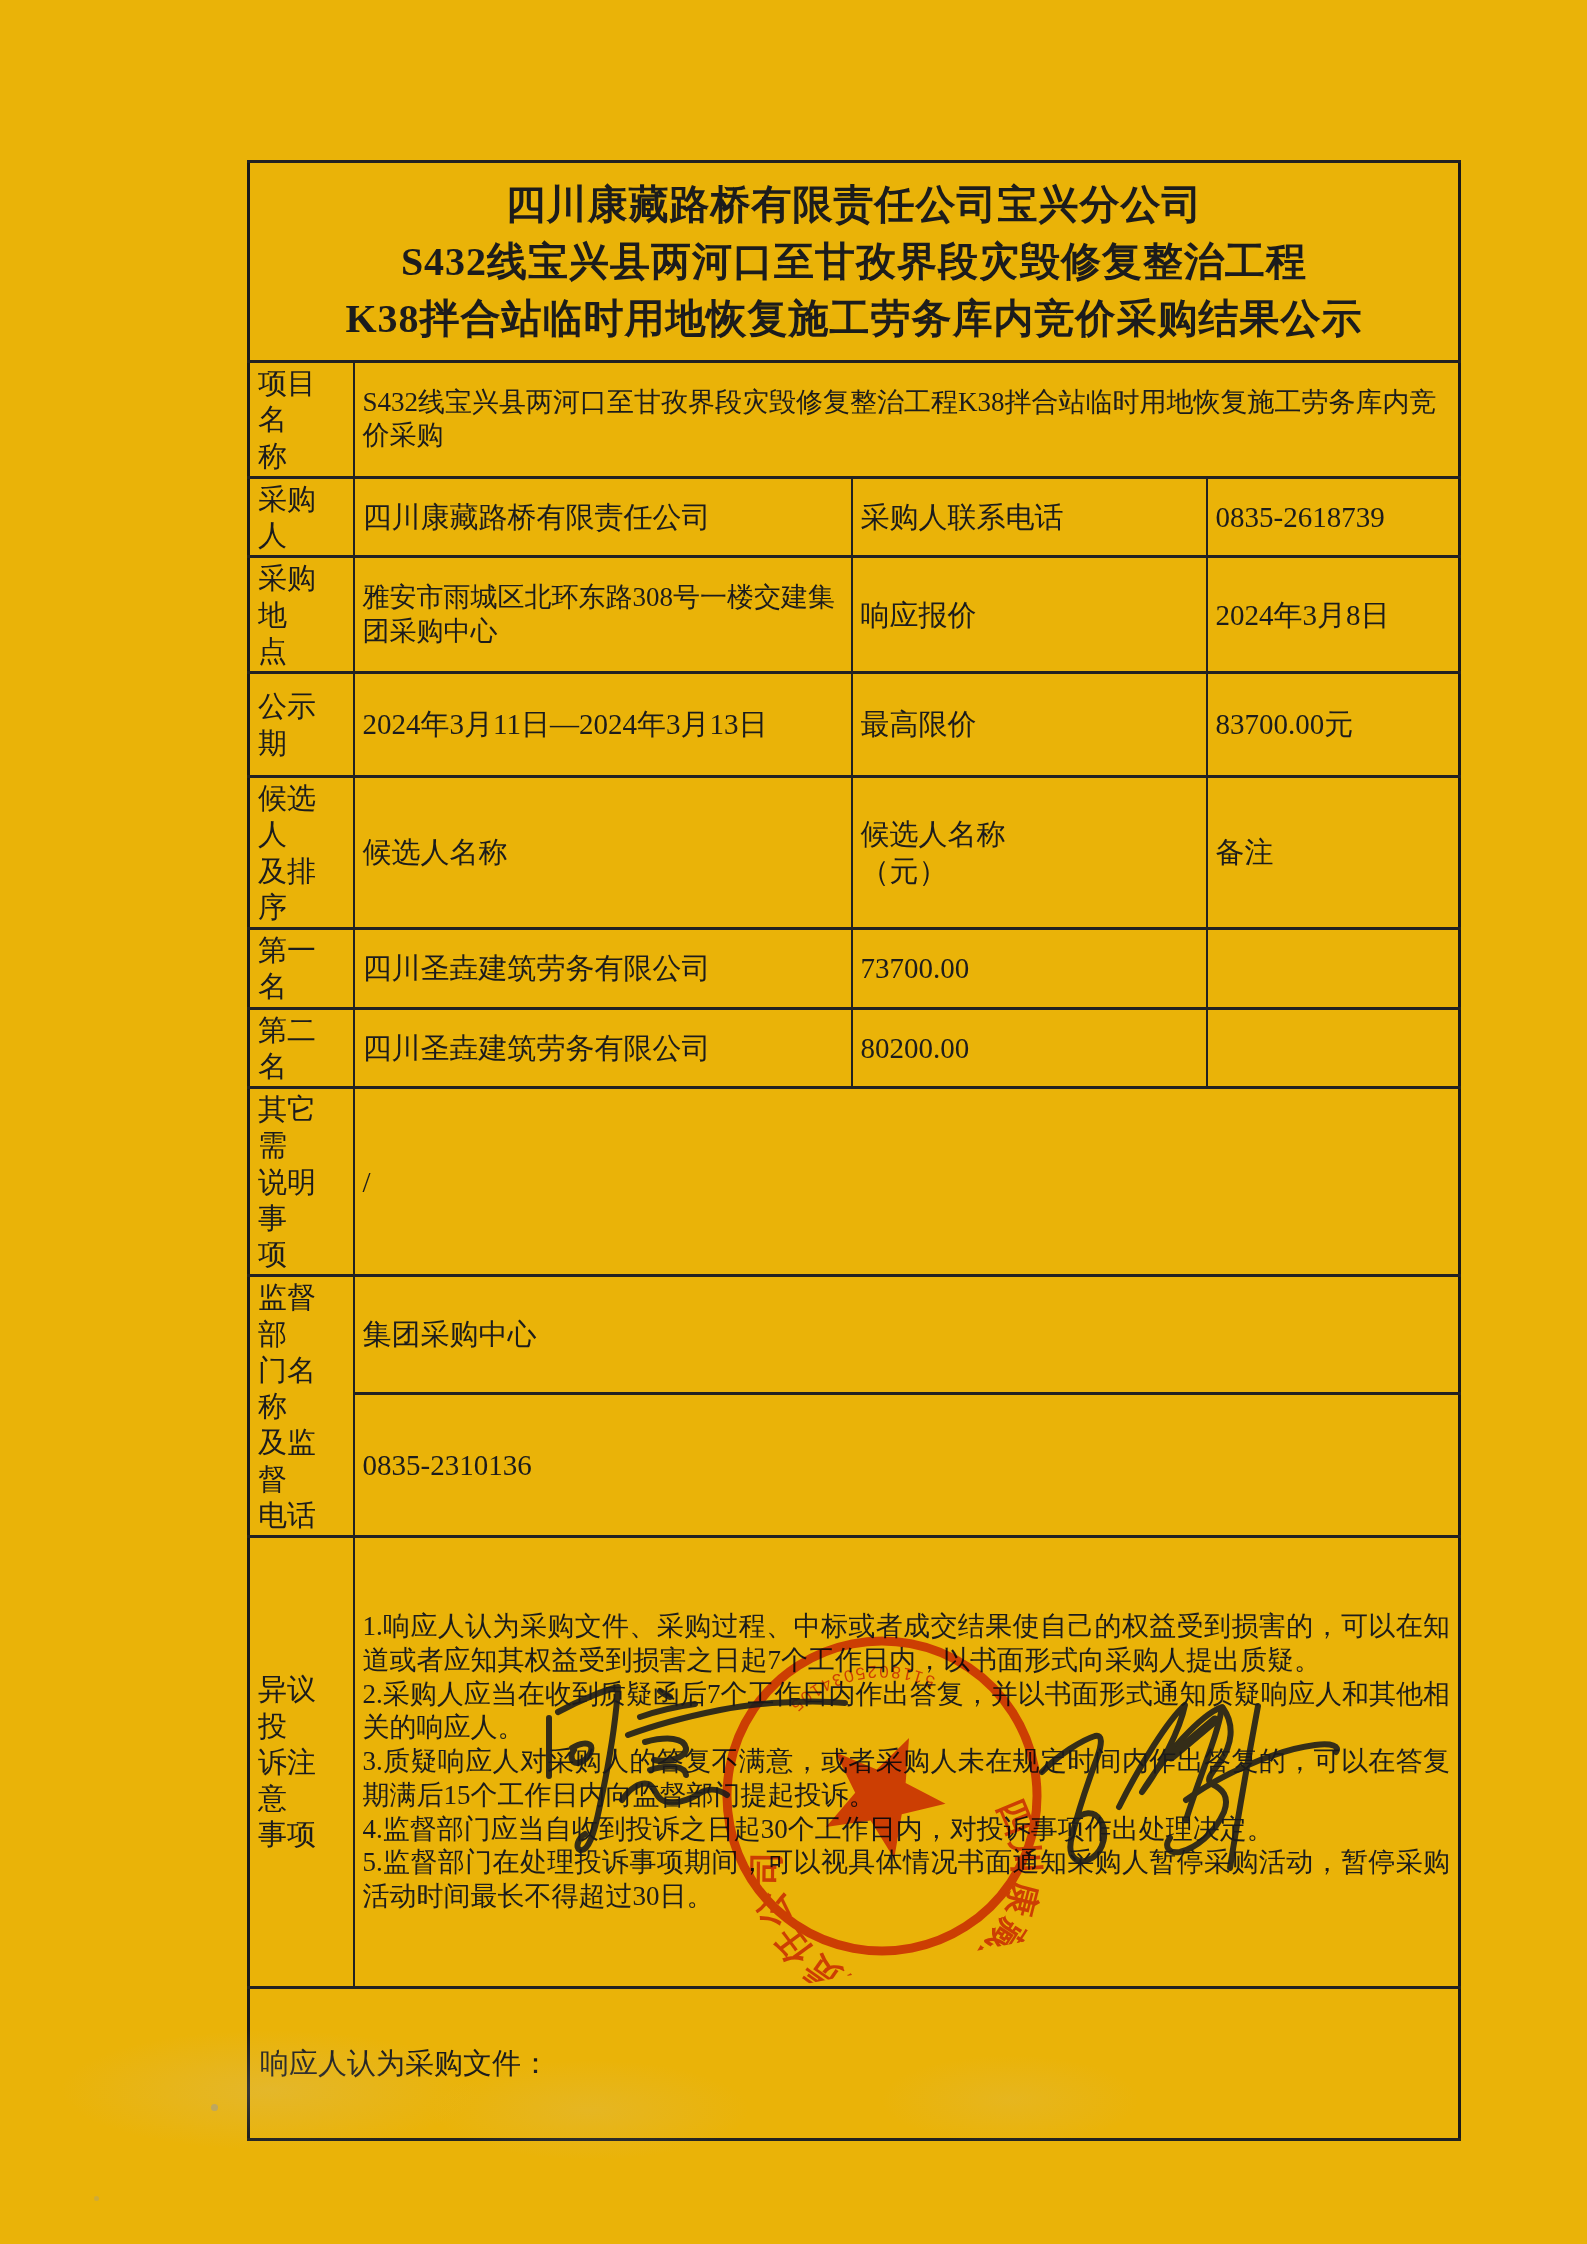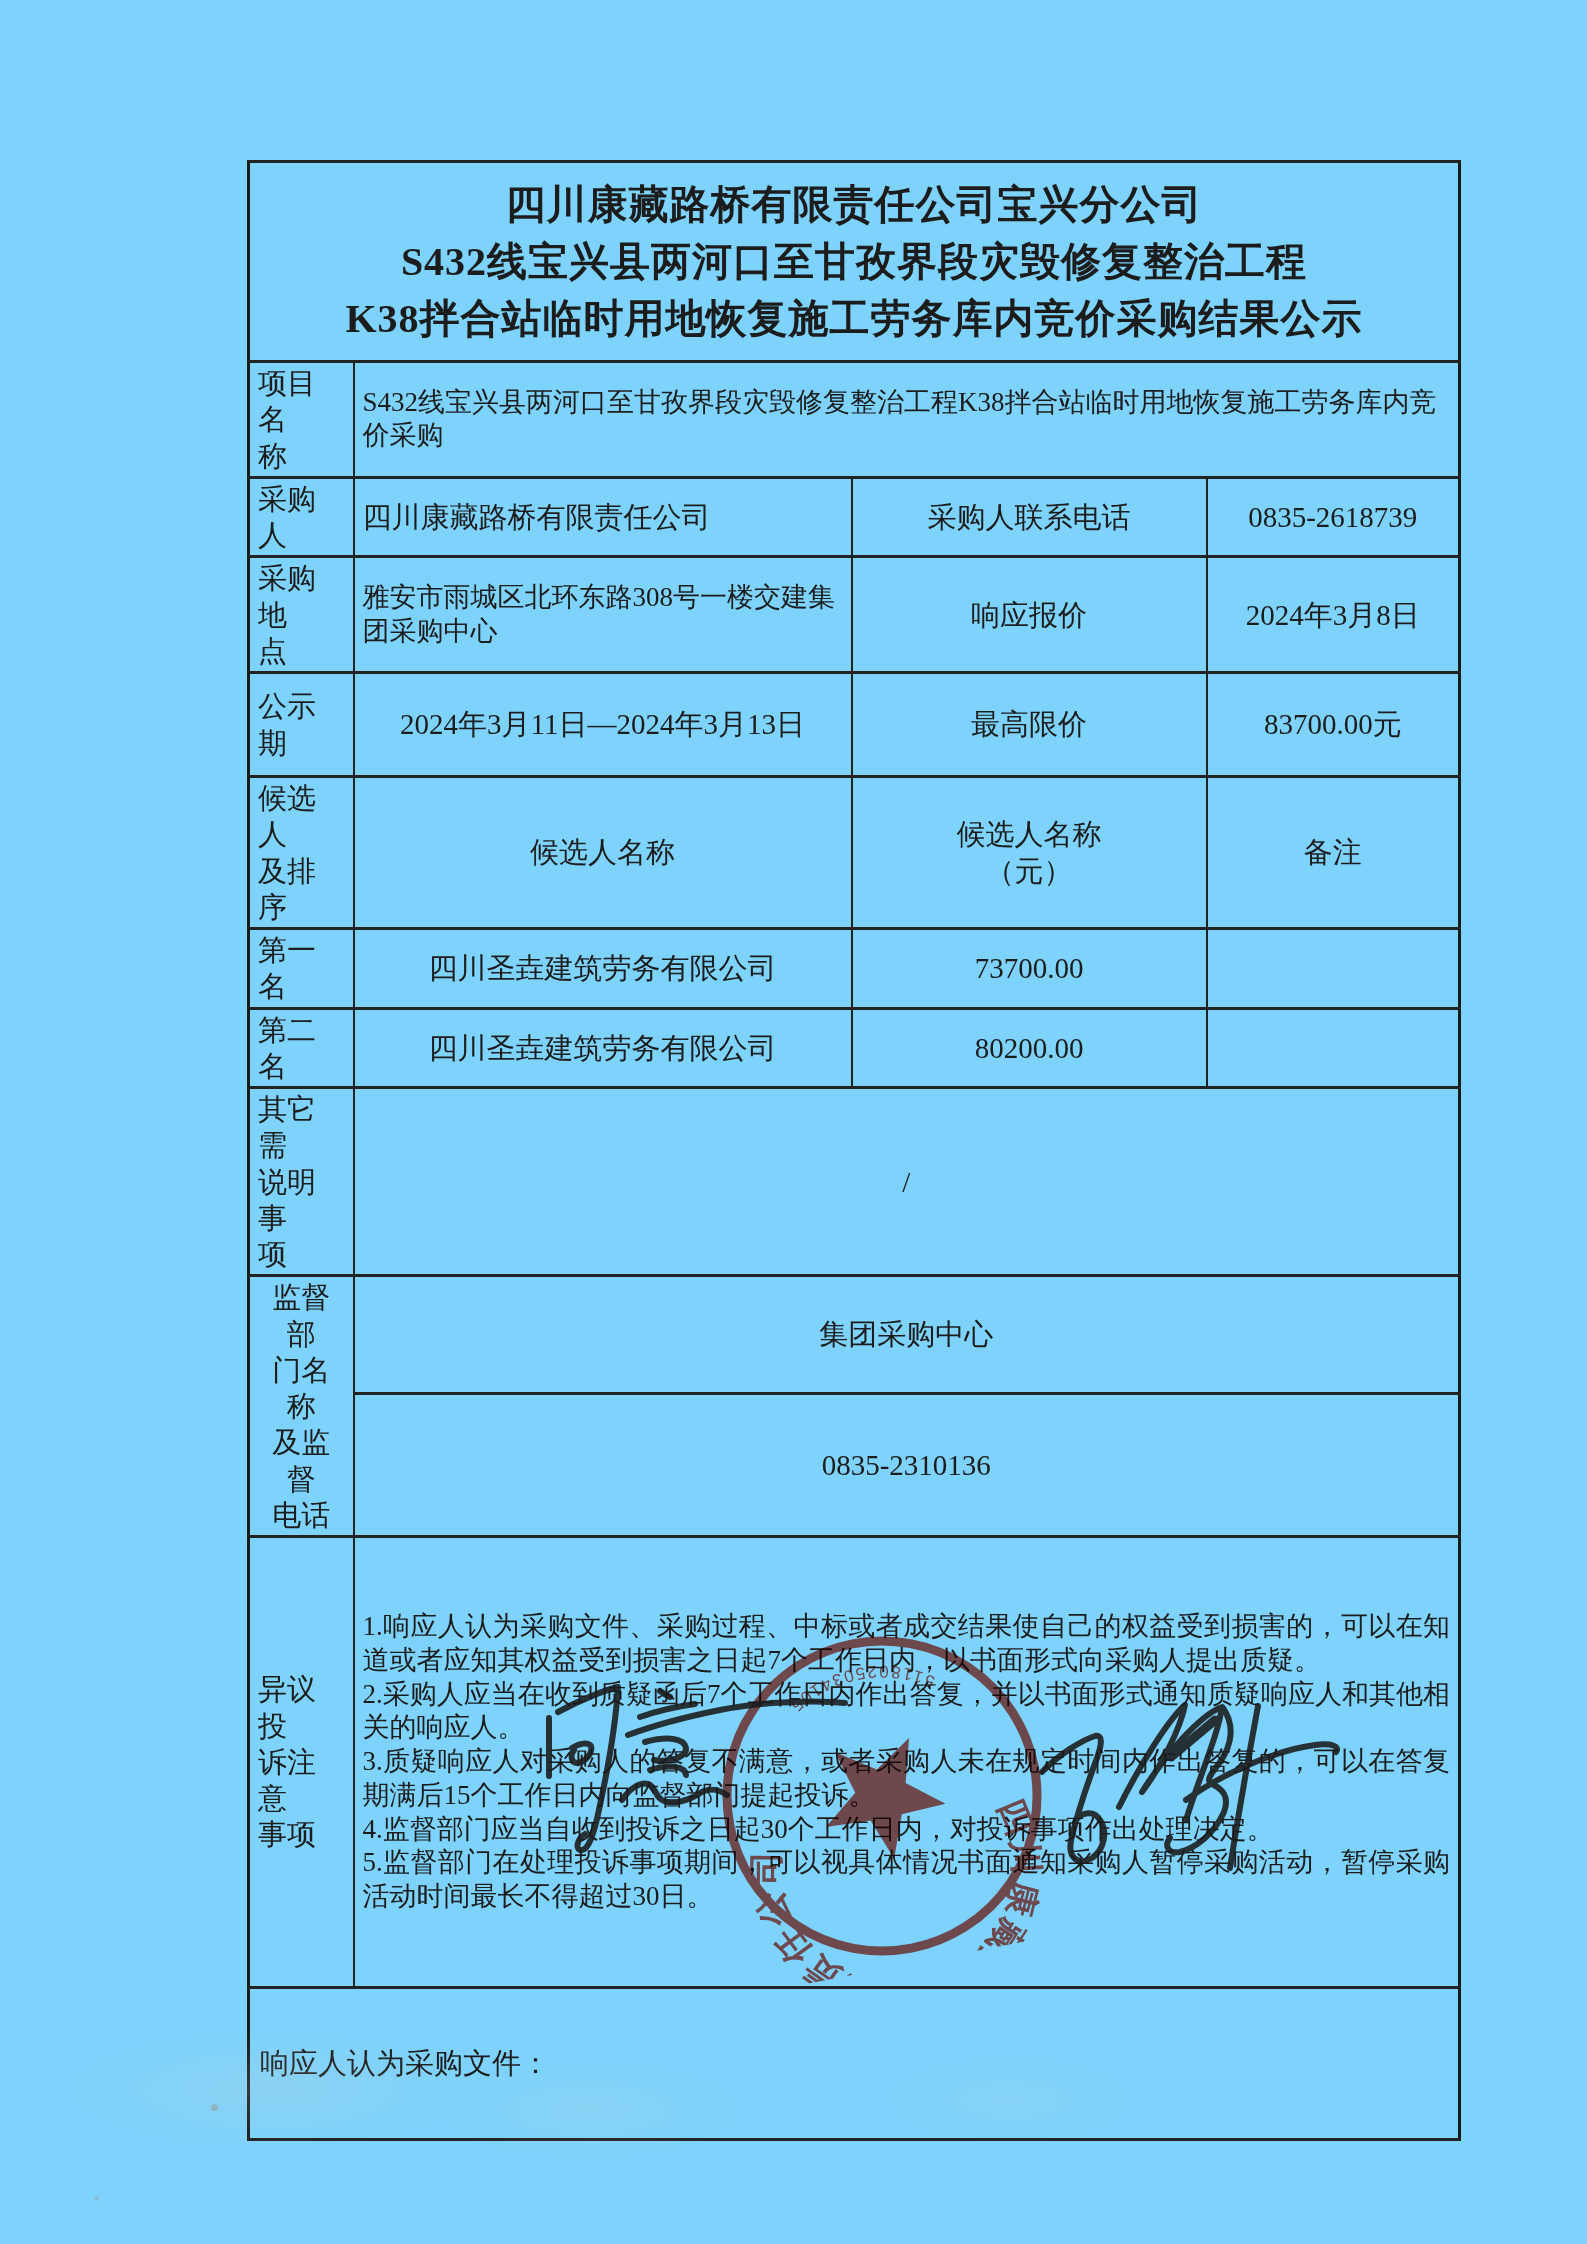--- a/index.html
+++ b/index.html
@@ -1,19 +1,19 @@
 <!DOCTYPE html>
 <html><head>
 <meta charset="utf-8">
 <style>
   html,body{margin:0;padding:0;background:#e8e8e8;}
   .page{
     position:relative;
     width:1587px;height:2244px;
-    background:#7dd3fc;
+    background:#eab308;
     overflow:hidden;
     font-family:"Liberation Serif", serif;
     color:#1c1c1c;
   }
   
   table.doc{
     position:absolute; left:247px; top:160px;
     width:1211px;
     border-collapse:collapse;
     table-layout:fixed;
@@ -25,21 +25,21 @@
     border-right:2px solid #222;
     border-top:3px solid #222;
     border-bottom:3px solid #222;
     padding:2px 8px;
     vertical-align:middle;
     line-height:1.25;
     overflow:hidden;
   }
   table.doc{border:3px solid #1a1a1a;}
   .pre{white-space:pre-line;margin-left:45px;}
-  .c{text-align:center;}
+  .c{}
   .l{text-align:left;}
   .label{padding:2px 6px;}
   .title-cell{text-align:center;vertical-align:middle;}
   .title-line{font-weight:bold;font-size:40px;line-height:57px;letter-spacing:1px;}
   .small{font-size:27px;}
   .objection{
     font-size:27px;line-height:1.56;text-align:justify;
     padding:6px 12px;
   }
   .sig-row td{vertical-align:middle;}

